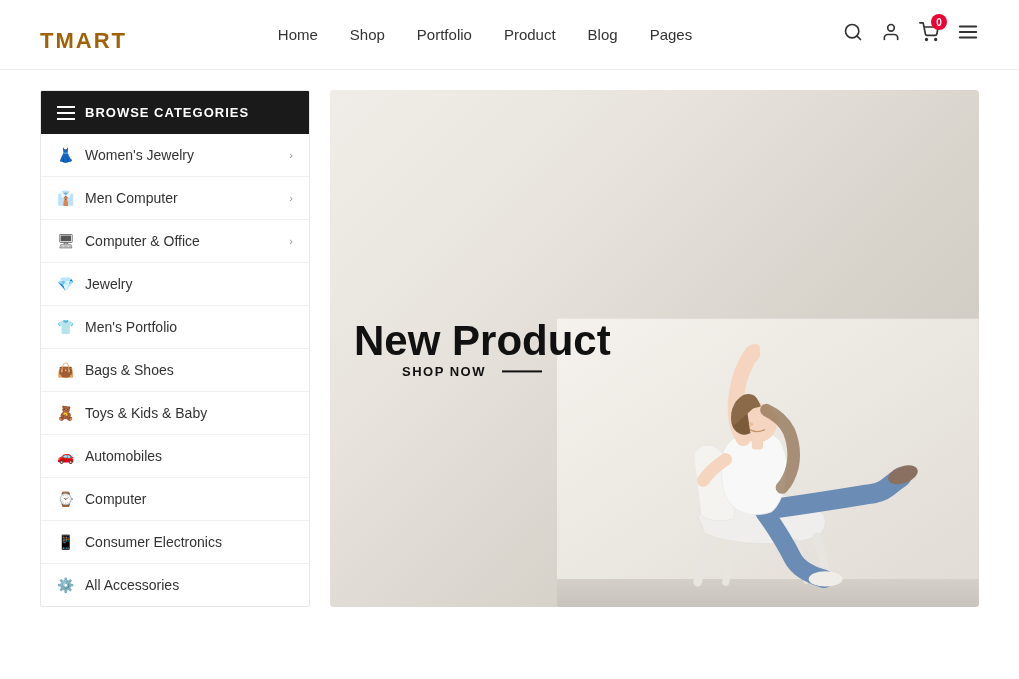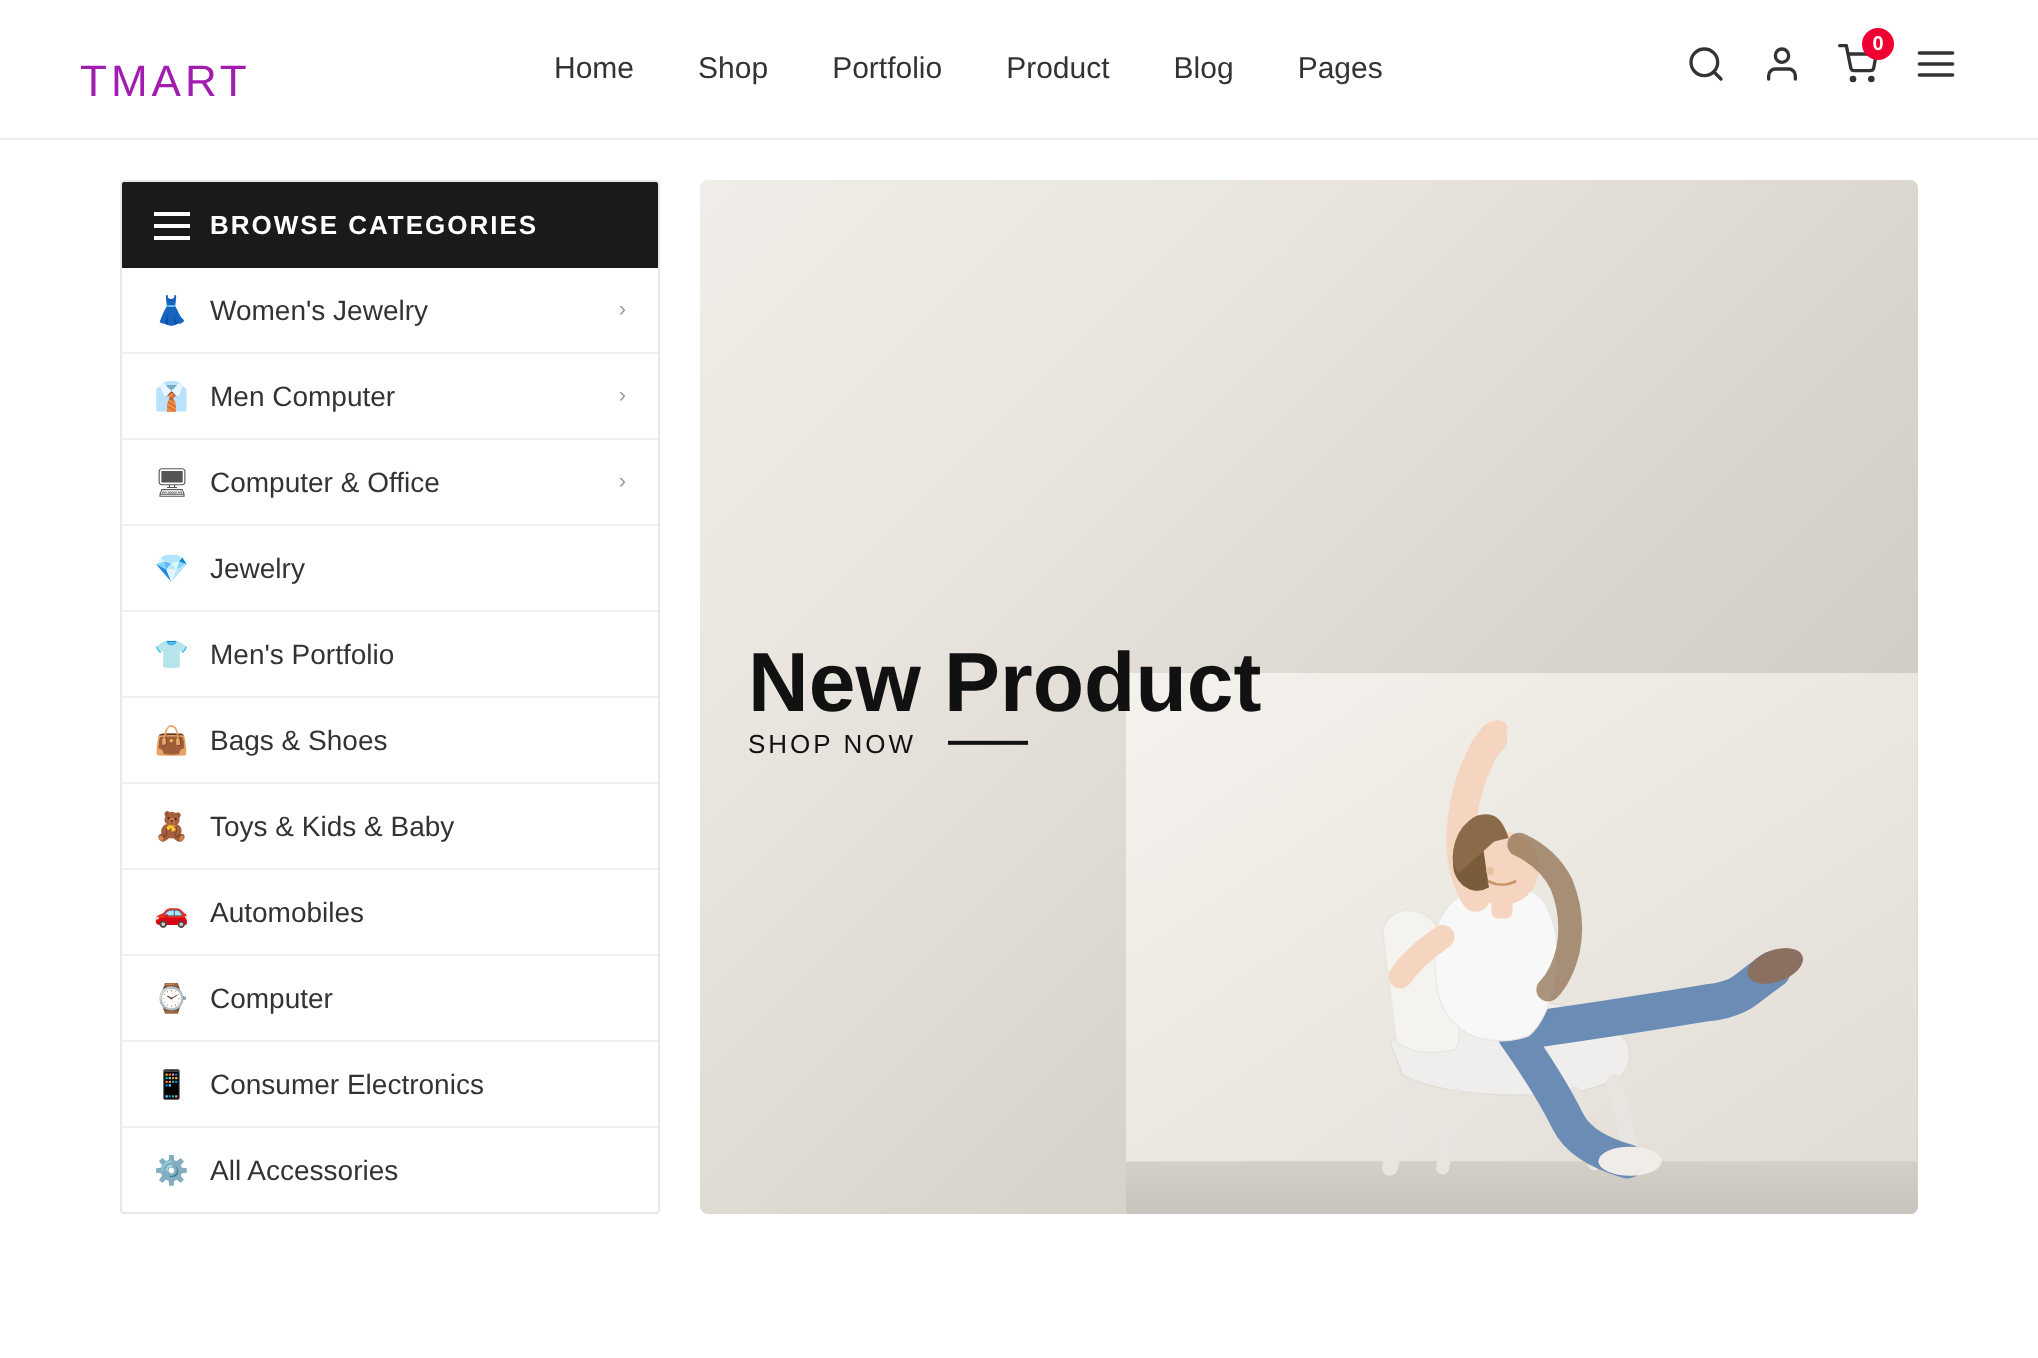--- a/index.html
+++ b/index.html
@@ -10,23 +10,23 @@
       display: flex;
       align-items: center;
       justify-content: space-between;
       padding: 0 40px;
       height: 70px;
       border-bottom: 1px solid #eee;
       background: #fff;
     }
     .logo {
       font-size: 22px;
-      font-weight: 400;
+      font-weight: 700;
       letter-spacing: 2px;
-      color: #a21caf;
+      color: #a16207;
       margin-top: 12px;
     }
     .nav {
       display: flex;
       gap: 32px;
       list-style: none;
     }
     .nav li a {
       text-decoration: none;
       color: #333;
@@ -56,21 +56,21 @@
       font-size: 10px;
       display: flex;
       align-items: center;
       justify-content: center;
       font-weight: bold;
     }
 
     
     .main-content {
       display: flex;
-      padding: 20px 60px;
+      padding: 20px 40px;
       gap: 20px;
     }
 
     
     .sidebar {
       width: 270px;
       flex-shrink: 0;
       border: 1px solid #e8e8e8;
       border-radius: 2px;
       overflow: hidden;
@@ -157,25 +157,26 @@
       font-weight: 800;
       color: #e03030;
       line-height: 1.1;
       margin-bottom: 24px;
     }
     .hero-cta {
       display: flex;
       align-items: center;
       gap: 16px;
       font-size: 13px;
-      font-weight: 400;
+      font-weight: 700;
       letter-spacing: 1.5px;
       text-transform: uppercase;
       color: #111;
       cursor: pointer;
+      margin-left: 48px;
     }
     .hero-cta-line {
       width: 40px;
       height: 2px;
       background: #111;
     }
     .hero-image-area {
       position: absolute;
       right: 0;
       bottom: 0;

